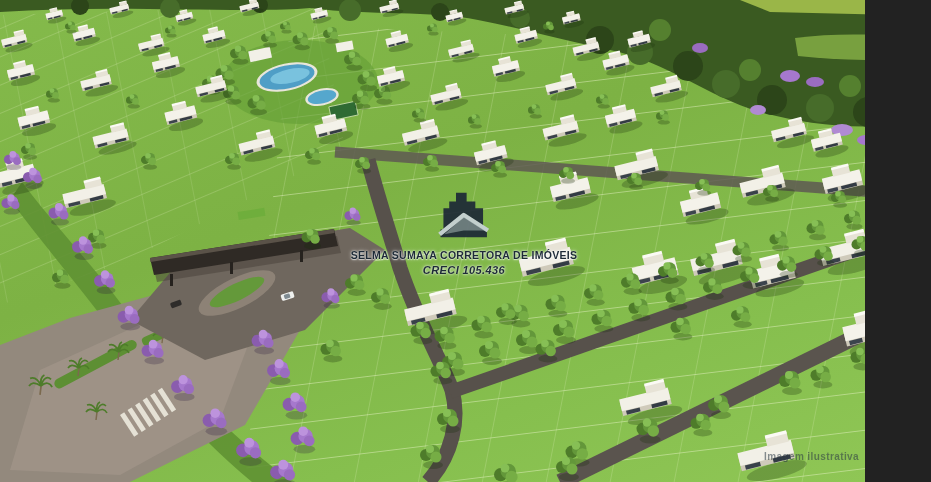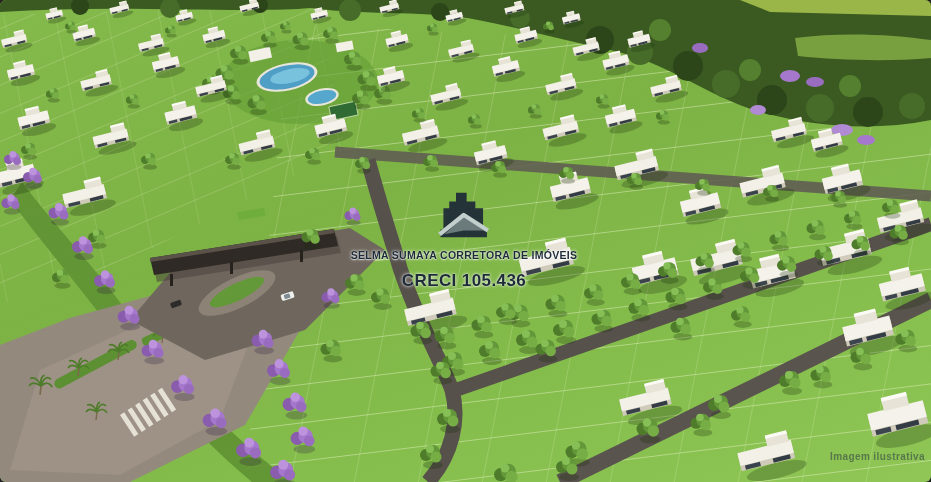--- a/index.html
+++ b/index.html
@@ -1,34 +1,34 @@
 <!DOCTYPE html>
 <html><head>
 <meta charset="utf-8">
 <style>
   html,body{margin:0;padding:0;background:#222;}
   .stage{
-    position:relative;width:931px;height:482px;overflow:hidden;
+    position:relative;width:865px;height:482px;overflow:hidden;
     font-family:"Liberation Sans",sans-serif;
     background:linear-gradient(160deg,#84ba4b 0%,#7db244 40%,#86bf4e 75%,#8fc655 100%);
-    border-radius:6px;
   }
   .scene{position:absolute;inset:0;display:block;}
   .watermark{
     position:absolute;left:464px;top:186px;transform:translateX(-50%);
     text-align:center;color:#1d2a37;z-index:6;pointer-events:none;white-space:nowrap;
   }
   .wm-logo{width:58px;height:60px;display:block;margin:0 auto 3px;opacity:.93;}
   .wm-line1{
     font-size:10.5px;font-weight:bold;letter-spacing:.3px;
     text-shadow:0 0 2px rgba(255,255,255,.9),0 0 4px rgba(255,255,255,.65),0 1px 1px rgba(255,255,255,.5);
   }
   .wm-line2{
-    font-size:17px;font-weight:bold;margin-top:10px;letter-spacing:.4px;
+    font-size:11px;font-weight:bold;margin-top:3px;letter-spacing:.4px;
     text-shadow:0 0 2px rgba(255,255,255,.9),0 0 4px rgba(255,255,255,.65);
+    font-style:italic;
   }
   .illustrative{
     position:absolute;right:6px;bottom:20px;z-index:6;
     font-size:10px;font-weight:bold;color:#2b3945;opacity:.55;letter-spacing:.4px;
   }
 </style>
 </head>
 <body>
 
 <div class="stage">

